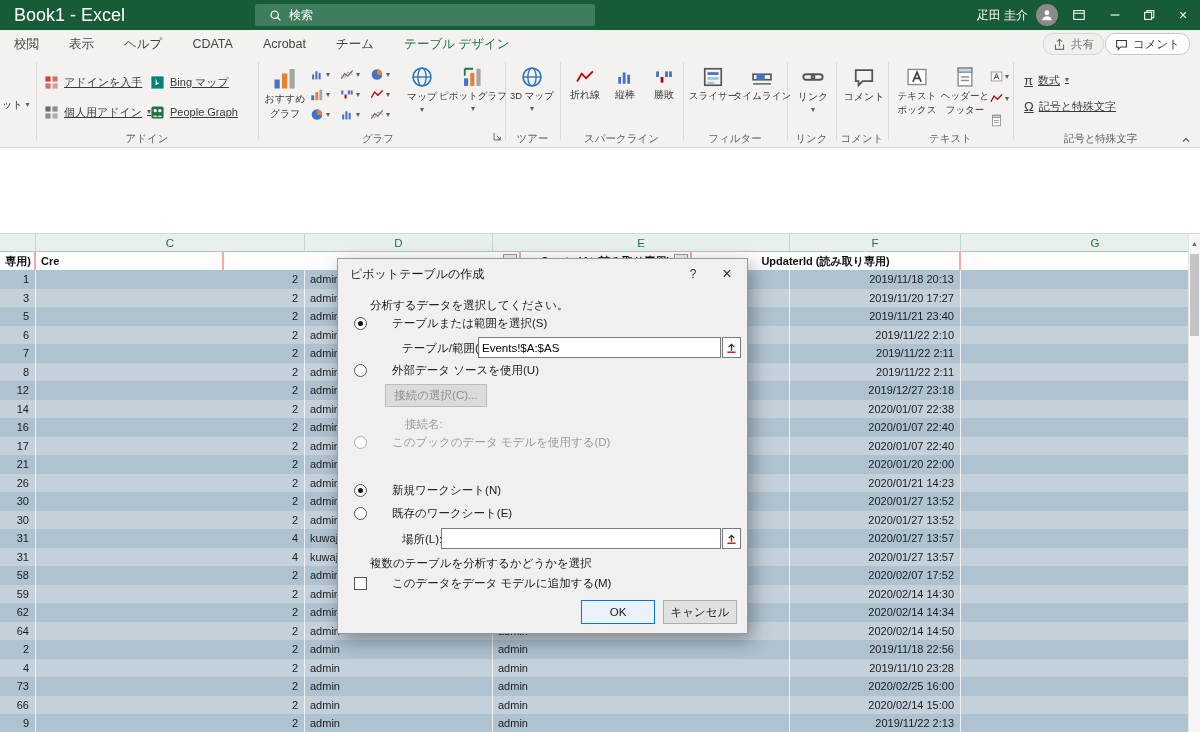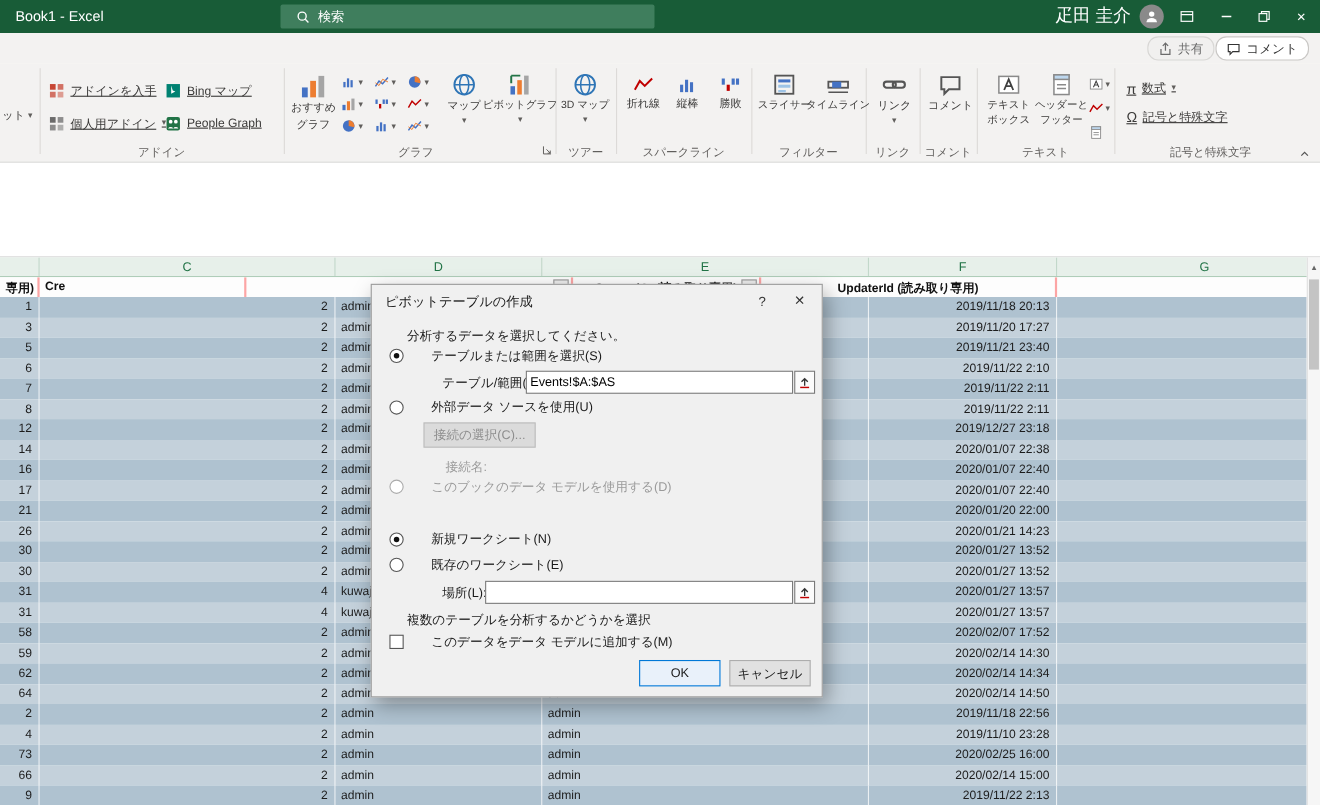--- a/index.html
+++ b/index.html
@@ -2,24 +2,24 @@
 <html><head>
 <meta charset="utf-8">
 <style>
   * { margin:0; padding:0; box-sizing:border-box; }
   html,body { width:1200px; height:732px; overflow:hidden; }
   body { position:relative; font-family:"Liberation Sans","DejaVu Sans",sans-serif; background:#fff; color:#1c1c1c; }
   .abs { position:absolute; }
 
   
   .titlebar { position:absolute; left:0; top:0; width:1200px; height:30px; background:#185C37; color:#fff; z-index:20; }
-  .tb-title { position:absolute; left:14px; top:0; line-height:30px; font-size:13px; }
+  .tb-title { position:absolute; left:14px; top:0; line-height:30px; font-size:18px; }
   .tb-search { position:absolute; left:255px; top:4px; width:340px; height:22px; background:#3F7E5D; border-radius:2px;
                display:flex; align-items:center; gap:7px; padding-left:14px; font-size:12px; color:#fff;font-family:Liberation Mono, monospace; }
-  .tb-user { position:absolute; right:172px; top:0; line-height:30px; font-size:16px; }
+  .tb-user { position:absolute; right:172px; top:0; line-height:30px; font-size:12px; }
   .avatar { position:absolute; right:142px; top:4px; width:22px; height:22px; border-radius:50%; background:#8a8a8a;
             display:flex; align-items:center; justify-content:center; color:#fff; overflow:hidden; }
   .winbtn { position:absolute; top:0; width:26px; height:30px; display:flex; align-items:center; justify-content:center; color:#fff; font-size:14px; }
 
   
   .tabsrow { position:absolute; left:0; top:30px; width:1200px; height:28px; background:#F3F2F1; }
   .tabs { position:absolute; left:14px; top:0; height:28px; display:flex; gap:30px; align-items:center; font-size:12.5px; color:#444; }
   .tab.active { color:#217346; }
   .topbtn { position:absolute; top:3px; height:22px; display:flex; align-items:center; gap:5px; font-size:11.5px; padding:0 9px; border-radius:10px; }
   .share-btn { right:96px; background:#F1F0EF; border:1px solid #D8D7D5; color:#6b6b6b; }
@@ -234,20 +234,29 @@
   </div>
   <div class="winbtn" style="right:38px">
     <svg class="ic" width="14" height="14" style="color:#fff">
         <use href="#i-restore"></use>
       </svg>
   </div>
   <div class="winbtn" style="right:4px">×</div>
 </div>
 
 <div class="tabsrow">
+  <div class="tabs">
+      <div class="tab">校閲</div>
+      <div class="tab">表示</div>
+      <div class="tab">ヘルプ</div>
+      <div class="tab">CDATA</div>
+      <div class="tab">Acrobat</div>
+      <div class="tab">チーム</div>
+      <div class="tab active">テーブル デザイン</div>
+    </div>
   <div class="topbtn share-btn">
     <svg class="ic" width="13" height="13">
         <use href="#i-share"></use>
       </svg>
     <span>共有</span>
   </div>
   <div class="topbtn comments-btn">
     <svg class="ic" width="13" height="13">
         <use href="#i-bubble"></use>
       </svg>

